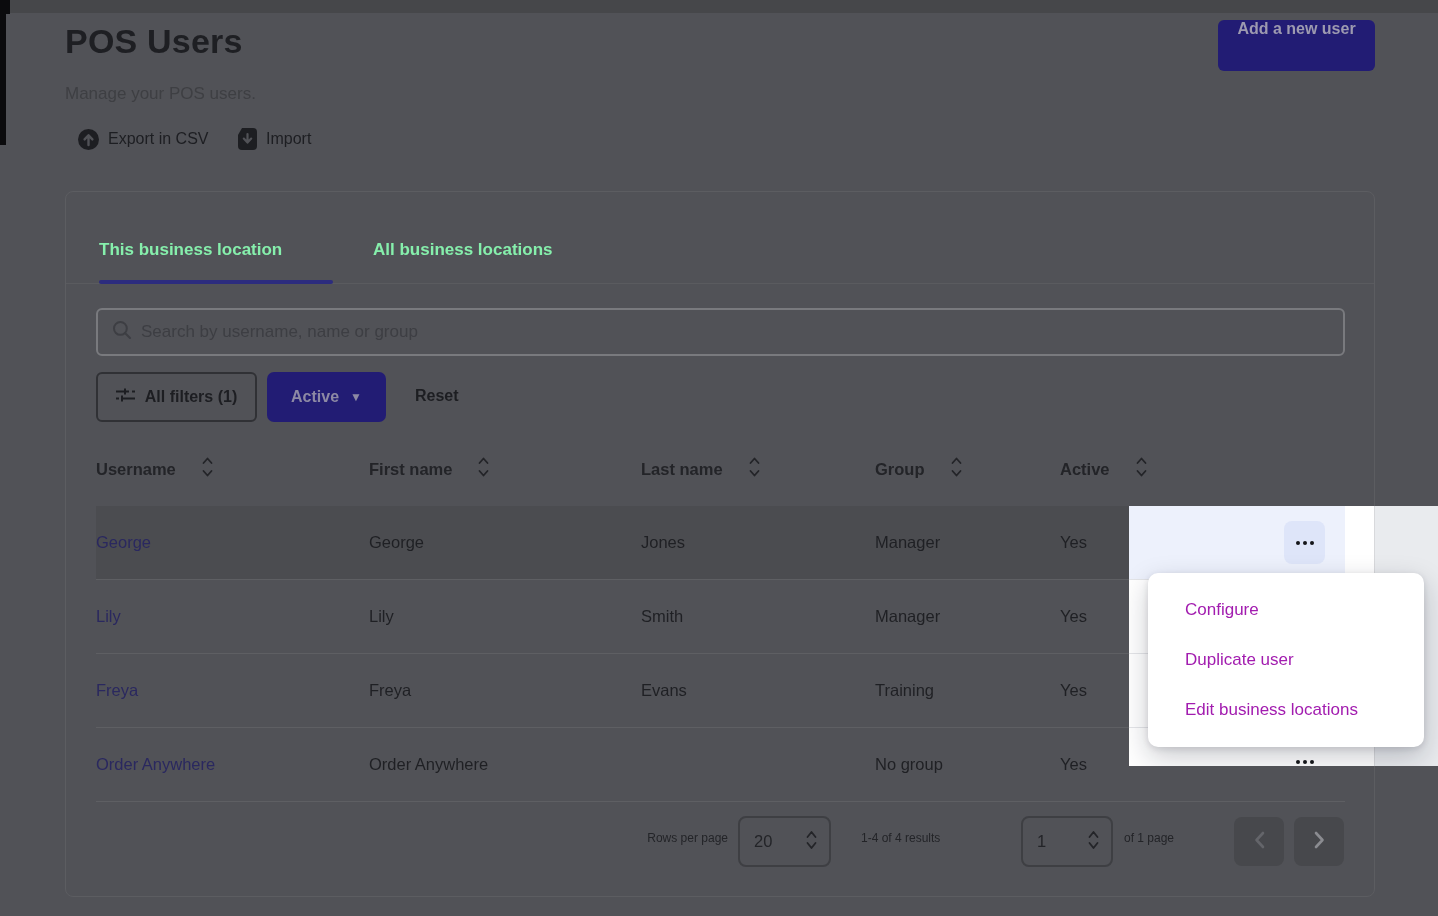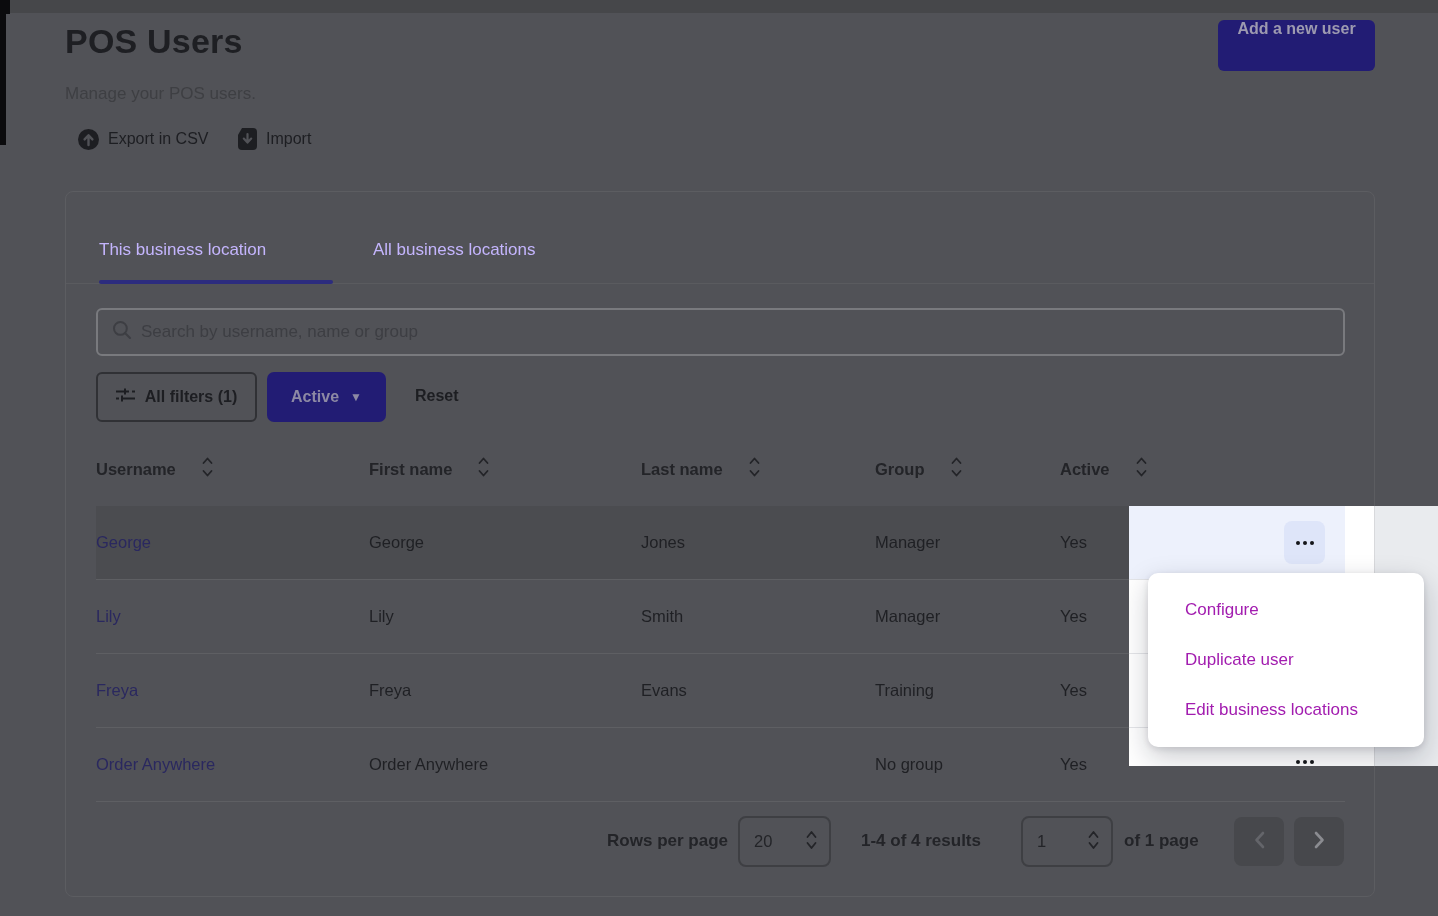--- a/index.html
+++ b/index.html
@@ -27,21 +27,21 @@
   .import-link { left:238px; }
   .add-user-btn { left:1218px; top:20px; width:157px; height:51px; background:#221c74;
                   border:none; border-radius:6px; color:#9d9ab0; font-size:16px; font-weight:bold;
                   font-family:inherit; display:flex; align-items:flex-start; justify-content:center; cursor:pointer; }
 
   
   .card { left:65px; top:191px; width:1310px; height:706px; border:1px solid #5c5d61; border-radius:8px; }
 
   
   .tabs-divider { left:66px; top:283px; width:1308px; height:1px; background:#5a5b5f; }
-  .tab { top:240px; height:26px; font-size:17px; font-weight:normal; color:#c4b5fd; cursor:pointer; }
+  .tab { top:240px; height:26px; font-size:17px; font-weight:bold; color:#86efac; cursor:pointer; }
   .tab-1 { left:99px; }
   .tab-2 { left:373px; }
   .tab-underline { left:99px; top:280px; width:234px; height:4px; background:#2c2c7e; border-radius:2px; }
 
   
   .search-box { left:96px; top:308px; width:1249px; height:48px; border:2px solid #797a7e;
                 border-radius:6px; display:flex; align-items:center; padding:0 14px; gap:9px; }
   .search-box input { flex:1; border:none; outline:none; background:transparent;
                       font-size:17px; color:#d0d1d5; font-family:inherit; }
   .search-box input::placeholder { color:#3d3e43; opacity:1; }
@@ -62,21 +62,21 @@
         font-size:16.5px; font-weight:bold; color:#232428; cursor:pointer; }
   .col-0 { left:96px; } .col-1 { left:369px; } .col-2 { left:641px; } .col-3 { left:875px; } .col-4 { left:1060px; }
   .t-row { left:96px; width:1249px; height:74px; border-bottom:1px solid #5e5f63; }
   .row-0 { top:506px; background:#4b4c50; }
   .row-1 { top:580px; } .row-2 { top:654px; } .row-3 { top:728px; }
   .t-row .cell { position:absolute; top:0; height:73px; line-height:73px; font-size:16.5px; color:#1f2024; white-space:nowrap; }
   .t-row .c0 { left:0; color:#2a285f; cursor:pointer; }
   .t-row .c1 { left:273px; } .t-row .c2 { left:545px; } .t-row .c3 { left:779px; } .t-row .c4 { left:964px; }
 
   
-  .pg-text { top:831px; font-size:17px; color:#232428;font-weight:bold; }
+  .pg-text { top:831px; font-size:12px; color:#232428; }
   .rpp-label { left:602px; width:126px; text-align:right; }
   .results-text { left:861px; }
   .page-total { left:1124px; }
   .stepper { top:816px; height:51px; border:2px solid #3e3f43; border-radius:8px;
              display:flex; align-items:center; justify-content:space-between; padding:0 12px 0 14px; cursor:pointer; }
   .stepper-rows { left:738px; width:93px; }
   .stepper-page { left:1021px; width:92px; }
   .stepper .val { font-size:16.5px; color:#232428; }
   .nav-btn { top:817px; width:50px; height:49px; border:none; border-radius:8px; background:#47484c;
              display:flex; align-items:center; justify-content:center; cursor:pointer; }

